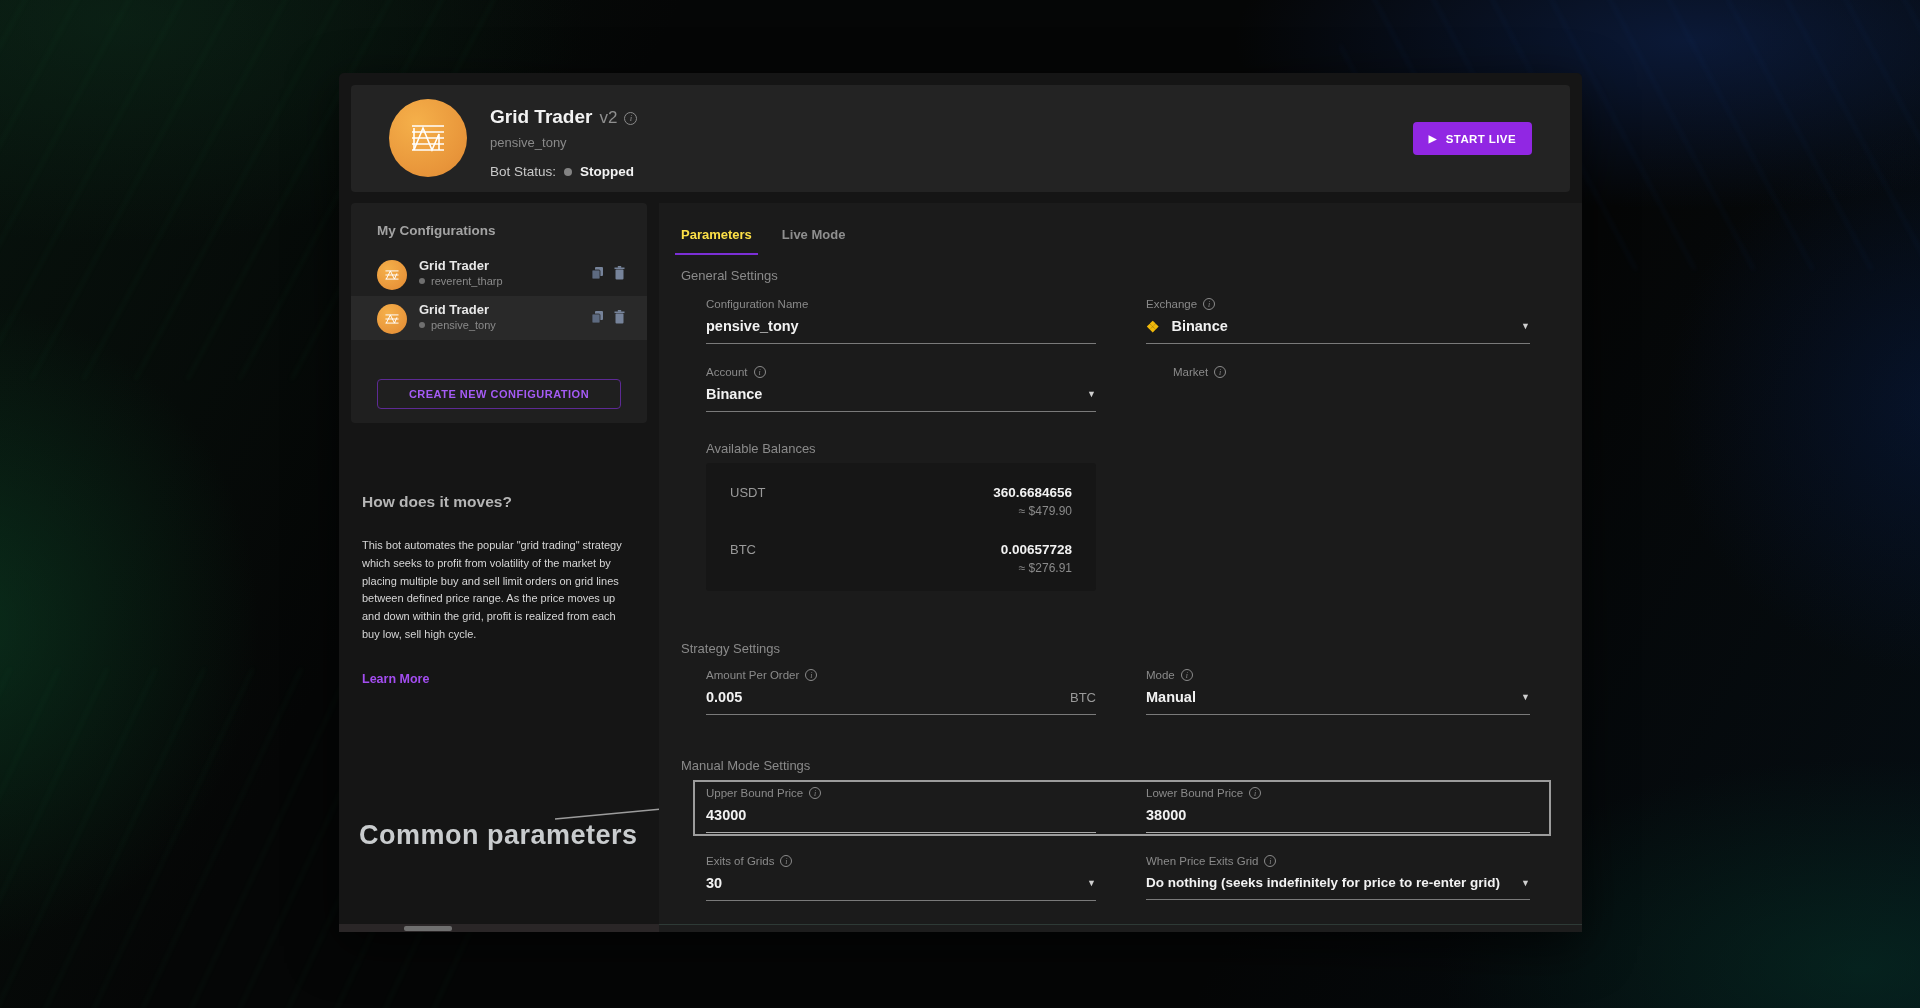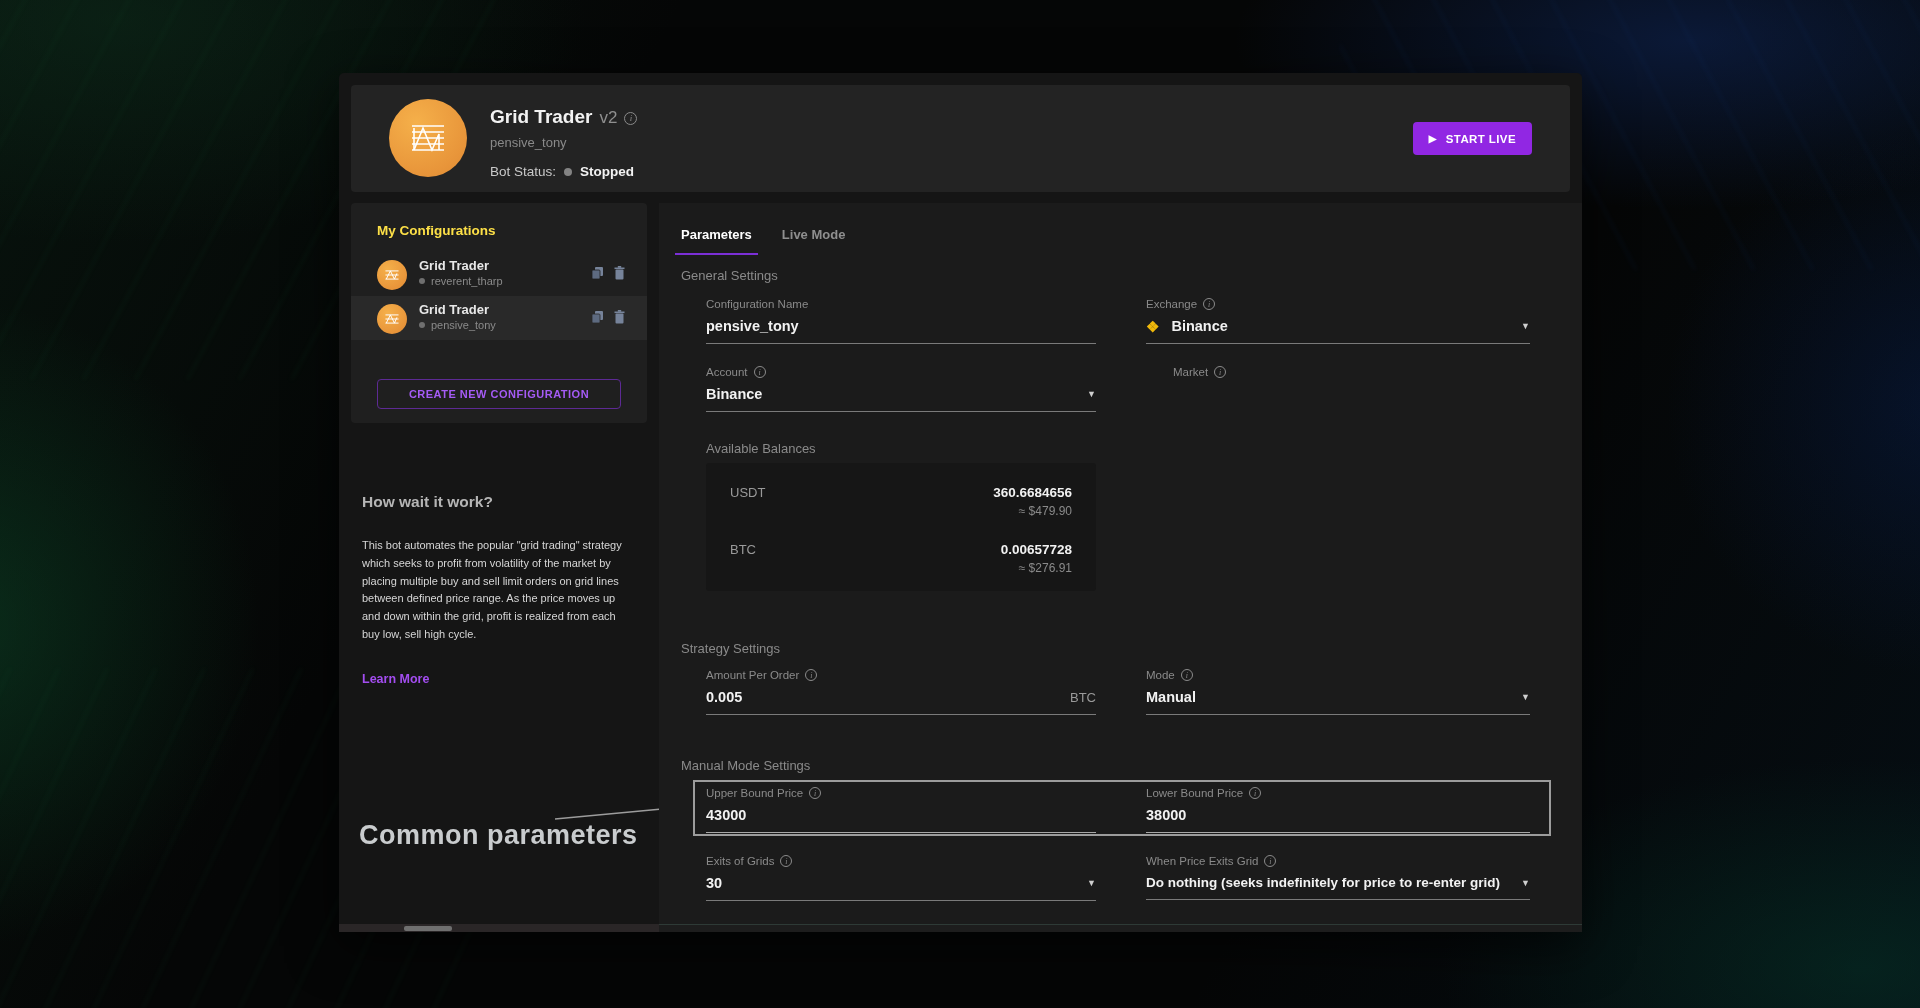--- a/index.html
+++ b/index.html
@@ -64,21 +64,21 @@
     color:#ffffff; font-size:11.5px; font-weight:700; letter-spacing:0.4px;
     font-family:"Liberation Sans", sans-serif;
   }
   .play-icon { font-size:10px; line-height:1; }
 
   
   .config-card {
     position:absolute; left:12px; top:130px; width:296px; height:220px;
     background:#1f1f1f; border-radius:4px;
   }
-  .config-card-title { color:#fde047; font-size:13.5px; font-weight:700; padding:20px 0 0 26px; }
+  .config-card-title { color:#a3a3a3; font-size:13.5px; font-weight:700; padding:20px 0 0 26px; }
   .config-list { margin-top:14px; }
   .config-item { position:relative; height:44px; padding:6px 0 0 26px; cursor:pointer; }
   .config-item.selected { background:#292929; }
   .mini-avatar {
     position:absolute; left:26px; top:8px; width:30px; height:30px; border-radius:50%;
     background:radial-gradient(circle at 35% 30%, #f5b04a, #e8953a 70%, #de8a33);
     display:flex; align-items:center; justify-content:center;
   }
   .config-item-text { margin-left:42px; }
   .config-item-name { color:#e8e8e8; font-size:13px; font-weight:700; }
@@ -105,21 +105,21 @@
   }
   .annotation-svg { position:absolute; left:0; top:0; width:1243px; height:859px; pointer-events:none; }
 
   
   .main-panel {
     position:absolute; left:320px; top:130px; width:923px; height:721px;
     background:#1b1b1b;
   }
   .tabs { position:absolute; left:22px; top:24px; display:flex; gap:30px; }
   .tab { font-size:13px; font-weight:700; color:#8f8f8f; padding-bottom:13px; cursor:pointer; position:relative; }
-  .tab.active { color:#ffffff; }
+  .tab.active { color:#fde047; }
   .tab.active::after {
     content:""; position:absolute; left:-6px; right:-6px; bottom:0; height:2.5px; background:#7b2fd6;
   }
   .section-label { position:absolute; color:#8a8a8a; font-size:13px; }
 
   .field { position:absolute; }
   .field-label { display:flex; align-items:center; gap:6px; color:#8a8a8a; font-size:11.5px; }
   .field-label .info-icon { width:12px; height:12px; font-size:8px; top:0; }
   .field-value {
     display:flex; align-items:center; margin-top:8px; padding-bottom:9px;
@@ -251,21 +251,21 @@
             <rect x="0.5" y="1.5" width="10" height="1.6" fill="#76839a"></rect>
             <rect x="3.8" y="0" width="3.4" height="1.8" fill="#76839a"></rect>
           </svg>
         </div>
       </div>
     </div>
     <button class="create-btn">CREATE NEW CONFIGURATION</button>
   </div>
 
   <div class="hiw">
-    <div class="hiw-title">How wait it work?</div>
+    <div class="hiw-title">How does it moves?</div>
     <div class="hiw-body">This bot automates the popular "grid trading" strategy which seeks to profit from volatility of the market by placing multiple buy and sell limit orders on grid lines between defined price range. As the price moves up and down within the grid, profit is realized from each buy low, sell high cycle.</div>
     <span class="hiw-link">Learn More</span>
   </div>
 
   <div class="annotation-text">Common parameters</div>
   <svg class="annotation-svg">
     <line x1="216" y1="746" x2="355" y2="733" stroke="#9c9c9c" stroke-width="1.6"></line>
   </svg>
 
   <div class="main-panel">

